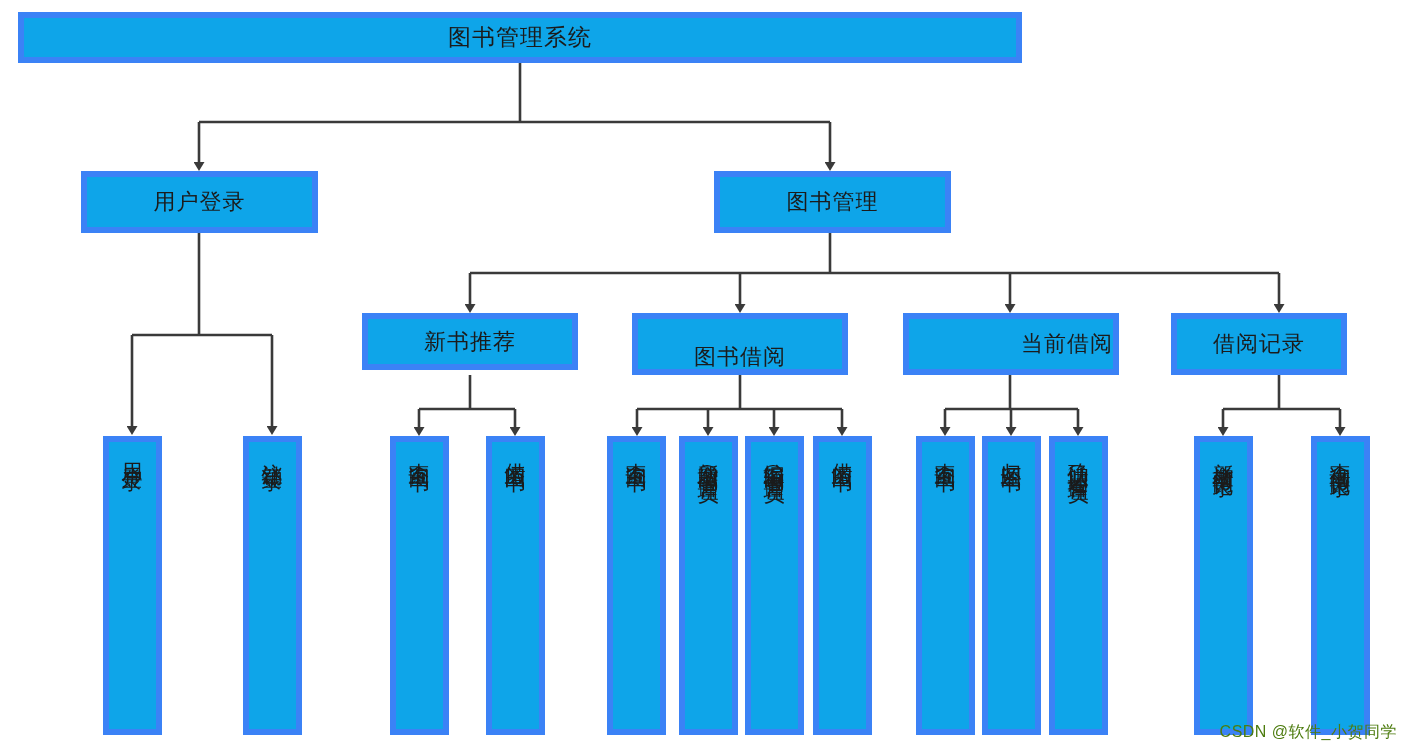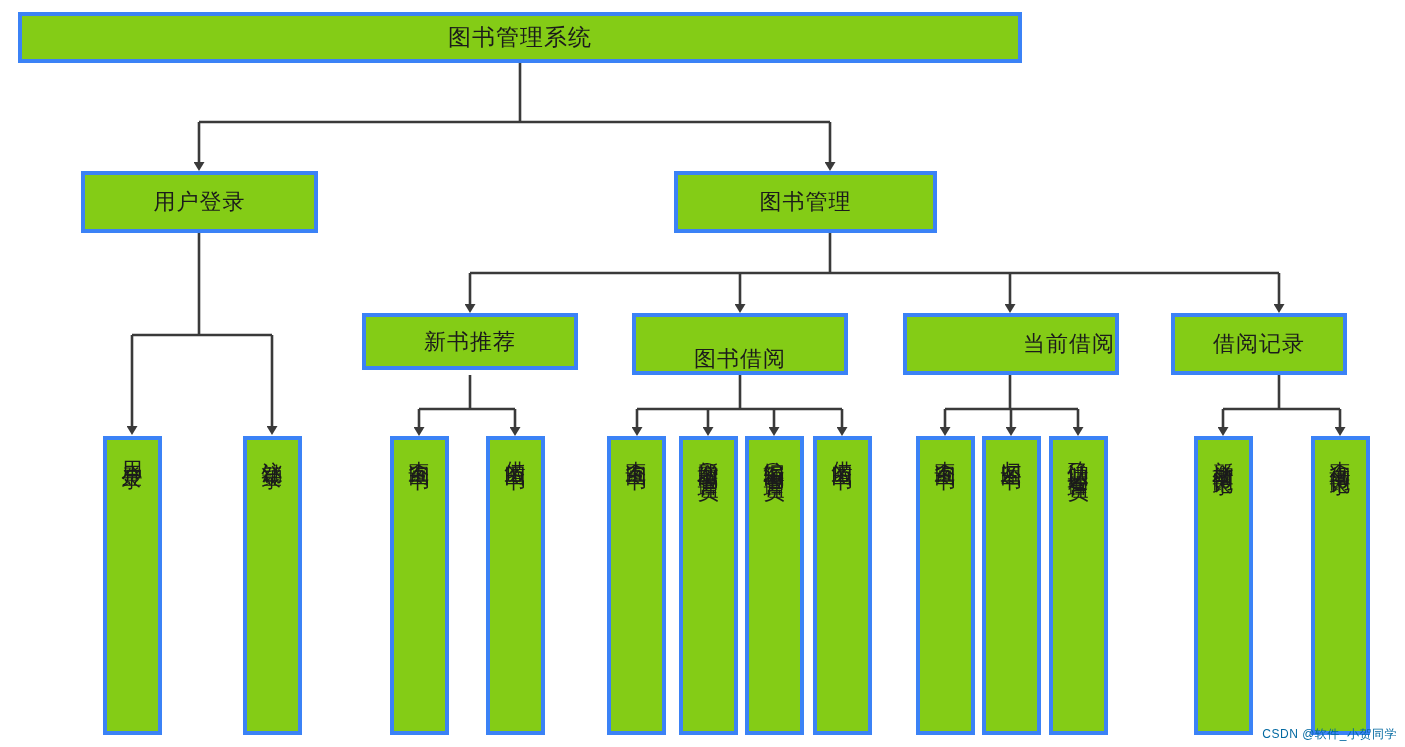--- a/index.html
+++ b/index.html
@@ -22,22 +22,22 @@
     position: absolute;
     left: 0;
     top: 0;
     width: 1405px;
     height: 747px;
     pointer-events: none;
   }
   .node {
     position: absolute;
     box-sizing: border-box;
-    background: #84cc16;
-    border: 4px solid #3b82f6;
+    background: #0ea5e9;
+    border: 6px solid #3b82f6;
     display: flex;
     align-items: center;
     justify-content: center;
     color: #1b1b1b;
     z-index: 2;
   }
   .node .label {
     display: block;
     text-align: center;
     line-height: 1.15;
@@ -63,22 +63,22 @@
     text-orientation: upright;
     font-size: 21px;
     letter-spacing: 3px;
     line-height: 1;
     white-space: nowrap;
   }
   .watermark {
     position: absolute;
     right: 8px;
     bottom: 4px;
-    font-size: 12px;
-    color: #0369a1;
+    font-size: 16px;
+    color: #4d7c0f;
     letter-spacing: 0.5px;
     z-index: 3;
     user-select: none;
     margin-left: 44px;
   }
 </style>
 </head>
 <body>
 
 <div id="diagram-root">
@@ -135,21 +135,21 @@
     </g>
   </svg>
 
   <div class="node h root" style="left:18px; top:12px; width:1004px; height:51px;">
     <span class="label">图书管理系统</span>
   </div>
 
   <div class="node h" style="left:81px; top:171px; width:237px; height:62px;">
     <span class="label">用户登录</span>
   </div>
-  <div class="node h" style="left:674px; top:171px; width:263px; height:62px;">
+  <div class="node h" style="left:714px; top:171px; width:237px; height:62px;">
     <span class="label">图书管理</span>
   </div>
 
   <div class="node h" style="left:362px; top:313px; width:216px; height:57px;">
     <span class="label">新书推荐</span>
   </div>
   <div class="node h" style="left:632px; top:313px; width:216px; height:62px;align-items:flex-end;">
     <span class="label">图书借阅</span>
   </div>
   <div class="node h" style="left:903px; top:313px; width:216px; height:62px;justify-content:flex-end;">

